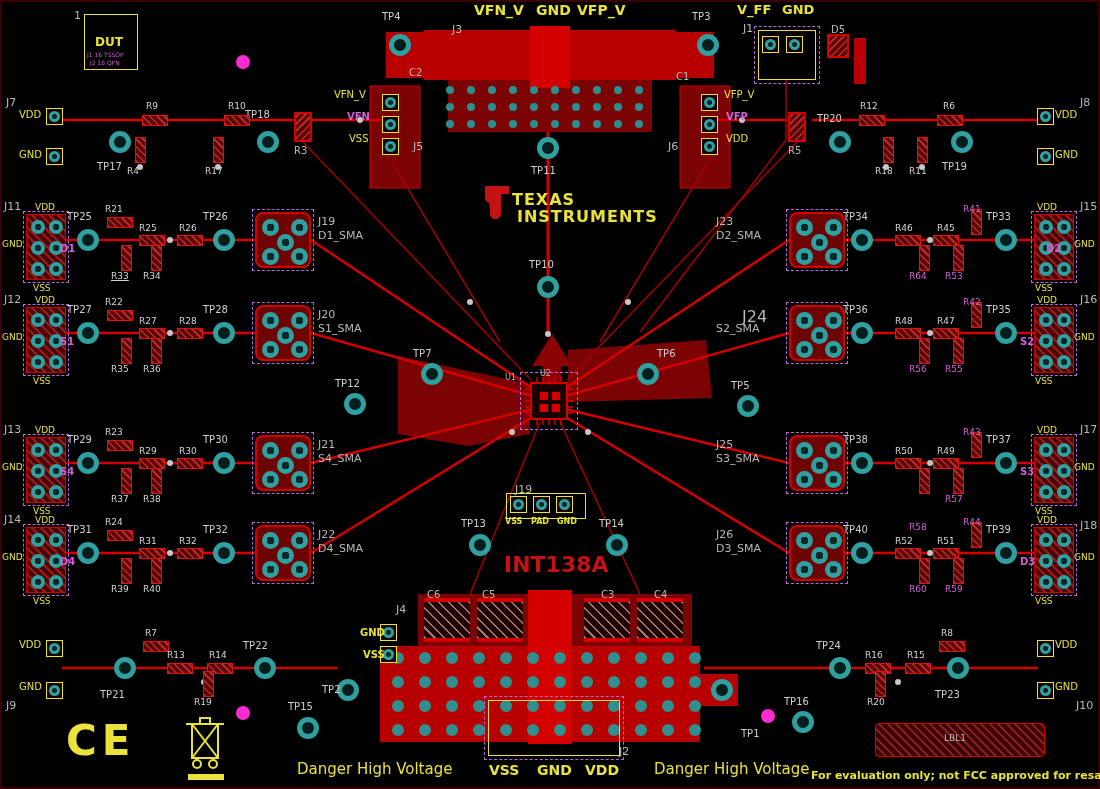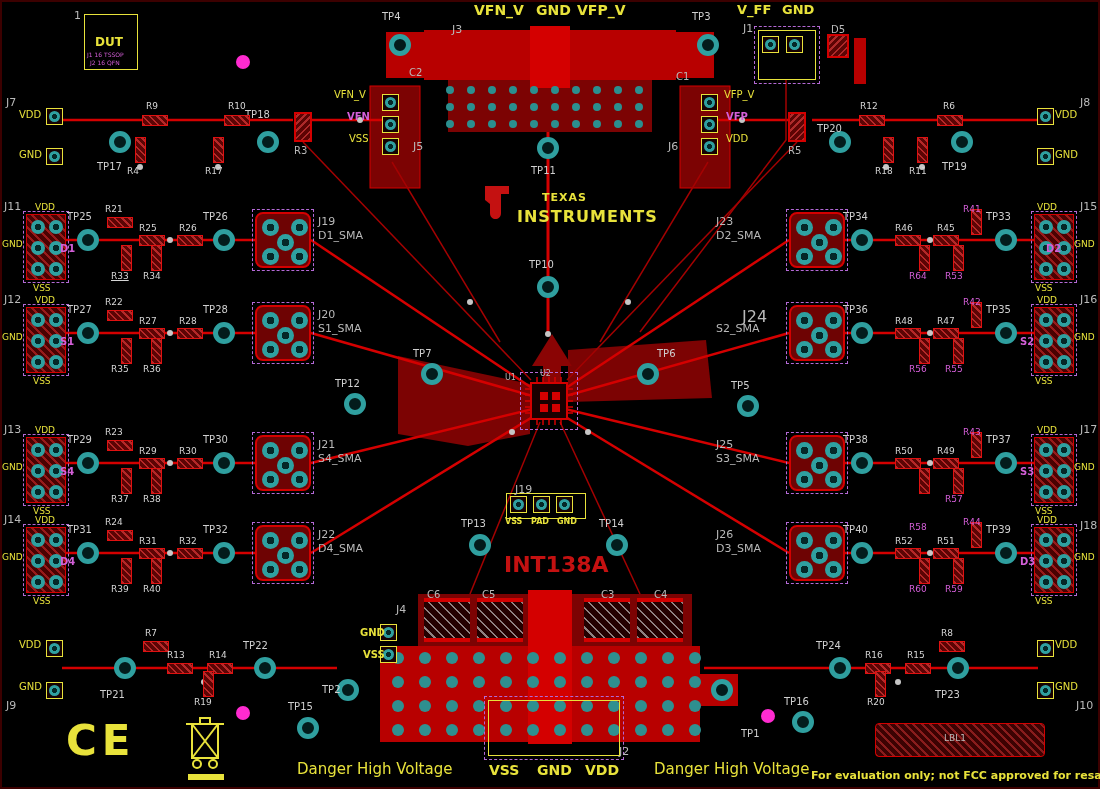--- a/index.html
+++ b/index.html
@@ -449,21 +449,21 @@
     <div class="txt tpl" style="left: 382px; top: 12px;">TP4</div>
     <div class="tp" style="left: 697px; top: 34px; width: 22px; height: 22px;"></div>
     <div class="txt tpl" style="left: 692px; top: 12px;">TP3</div>
     <div class="tp" style="left: 537px; top: 137px; width: 22px; height: 22px;"></div>
     <div class="txt tpl" style="left: 531px; top: 166px;">TP11</div>
     <div class="tp" style="left: 109px; top: 131px; width: 22px; height: 22px;"></div>
     <div class="txt tpl" style="left: 97px; top: 162px;">TP17</div>
     <div class="tp" style="left: 257px; top: 131px; width: 22px; height: 22px;"></div>
     <div class="txt tpl" style="left: 245px; top: 110px;">TP18</div>
     <div class="tp" style="left: 829px; top: 131px; width: 22px; height: 22px;"></div>
-    <div class="txt tpl" style="left: 817px; top: 124px;">TP20</div>
+    <div class="txt tpl" style="left: 817px; top: 114px;">TP20</div>
     <div class="tp" style="left: 951px; top: 131px; width: 22px; height: 22px;"></div>
     <div class="txt tpl" style="left: 942px; top: 162px;">TP19</div>
     <div class="tp" style="left: 537px; top: 276px; width: 22px; height: 22px;"></div>
     <div class="txt tpl" style="left: 529px; top: 260px;">TP10</div>
     <div class="tp" style="left: 77px; top: 229px; width: 22px; height: 22px;"></div>
     <div class="txt tpl" style="left: 67px; top: 212px;">TP25</div>
     <div class="tp" style="left: 213px; top: 229px; width: 22px; height: 22px;"></div>
     <div class="txt tpl" style="left: 203px; top: 212px;">TP26</div>
     <div class="tp" style="left: 77px; top: 322px; width: 22px; height: 22px;"></div>
     <div class="txt tpl" style="left: 67px; top: 305px;">TP27</div>
@@ -660,21 +660,21 @@
     <div class="txt c-m" style="left: 87px; top: 52px; font-size: 6px;">J1 16 TSSOP</div>
     <div class="txt c-m" style="left: 90px; top: 60px; font-size: 6px;">J2 16 QFN</div>
     <div class="txt c-g" style="left: 6px; top: 97px; font-size: 11px;">J7</div>
     <div class="txt c-y" style="left: 19px; top: 110px; font-size: 10px;">VDD</div>
     <div class="txt c-y" style="left: 19px; top: 150px; font-size: 10px;">GND</div>
     <div class="txt c-g" style="left: 1080px; top: 97px; font-size: 11px;">J8</div>
     <div class="txt c-y" style="left: 1055px; top: 110px; font-size: 10px;">VDD</div>
     <div class="txt c-y" style="left: 1055px; top: 150px; font-size: 10px;">GND</div>
     <div class="txt c-g" style="left: 294px; top: 146px; font-size: 10px;">R3</div>
     <div class="txt c-g" style="left: 788px; top: 146px; font-size: 10px;">R5</div>
-    <div class="txt c-y" style="left: 542px; top: 192px; font-size: 11px; font-weight: bold; letter-spacing: 1px; text-align: center;">TEXAS</div>
+    <div class="txt c-y" style="left: 512px; top: 192px; font-size: 16px; font-weight: bold; letter-spacing: 1px; text-align: center;">TEXAS</div>
     <div class="txt c-y" style="left: 517px; top: 209px; font-size: 16px; font-weight: bold; letter-spacing: 1px;">INSTRUMENTS</div>
     <div class="txt c-g" style="left: 4px; top: 201px; font-size: 11px;">J11</div>
     <div class="txt c-y" style="left: 35px; top: 203px; font-size: 9px;">VDD</div>
     <div class="txt c-y" style="left: 2px; top: 240px; font-size: 9px;">GND</div>
     <div class="txt c-y" style="left: 33px; top: 284px; font-size: 9px;">VSS</div>
     <div class="txt c-m" style="left: 60px; top: 244px; font-size: 10px; font-weight: bold;">D1</div>
     <div class="txt c-g" style="left: 4px; top: 294px; font-size: 11px;">J12</div>
     <div class="txt c-y" style="left: 35px; top: 296px; font-size: 9px;">VDD</div>
     <div class="txt c-y" style="left: 2px; top: 333px; font-size: 9px;">GND</div>
     <div class="txt c-y" style="left: 33px; top: 377px; font-size: 9px;">VSS</div>

